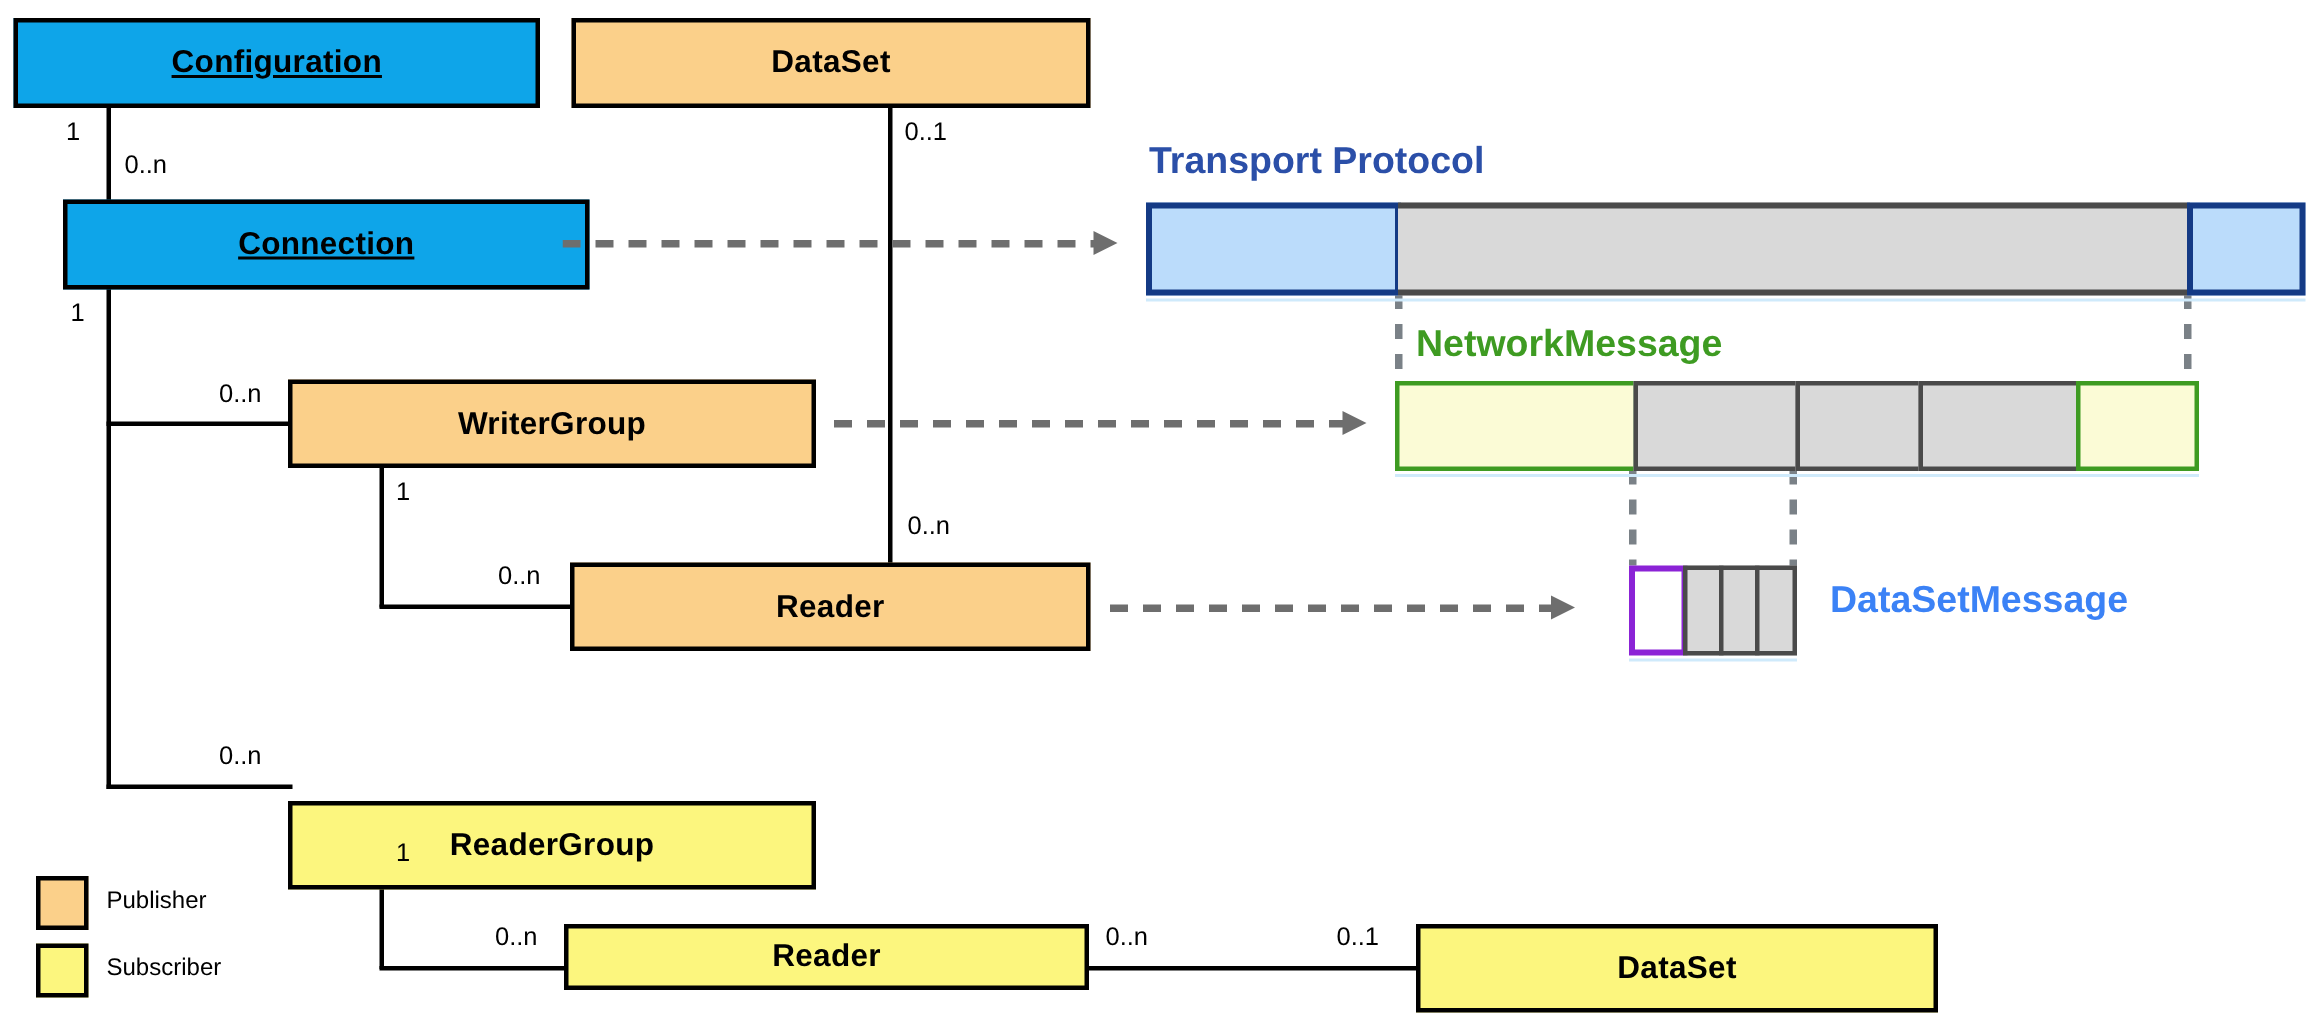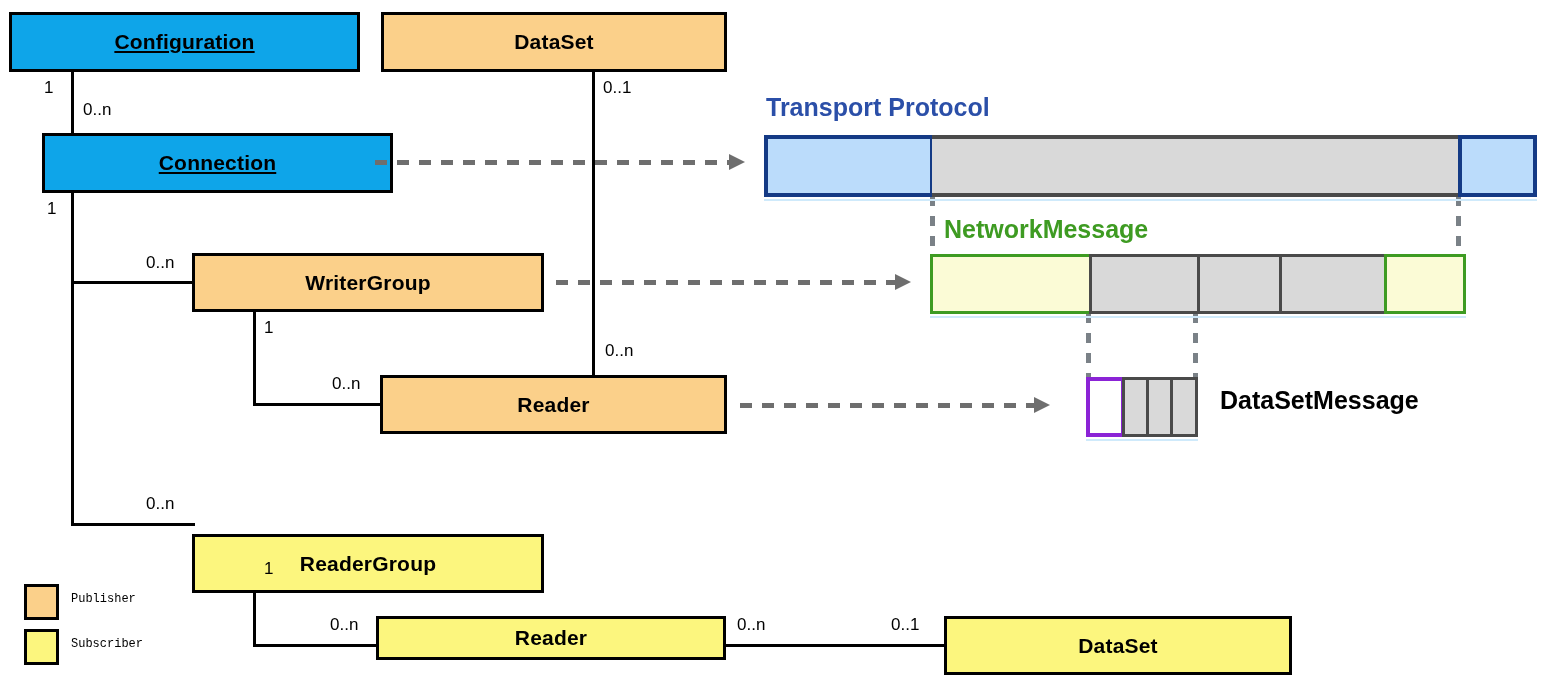--- a/index.html
+++ b/index.html
@@ -73,30 +73,30 @@
   
   .msglabel{
     position:absolute;
     font-weight:bold;
     font-size:25px;
     white-space:nowrap;
     font-family:"Liberation Sans",sans-serif;
   }
   .lbl-transport{color:#2B4FA8;}
   .lbl-network{color:#3E9B22;}
-  .lbl-dsm{color:#000000;}
+  .lbl-dsm{color:#3b82f6;}
 
   
   .legend-swatch{
     position:absolute;box-sizing:border-box;
     width:35px;height:36px;border:3px solid #000000;
   }
   .legend-text{
-    position:absolute;font-size:12px;color:#000000;white-space:nowrap;
-    font-family:Liberation Mono, monospace;
+    position:absolute;font-size:16px;color:#000000;white-space:nowrap;
+    font-family:Liberation Sans, sans-serif;
   }
 </style>
 </head>
 <body>
 
 <div id="stage">
 
   <div class="vline" style="left:71px;top:72px;height:63px;"></div>
 
   <div class="vline" style="left:71px;top:192px;height:334px;"></div>

